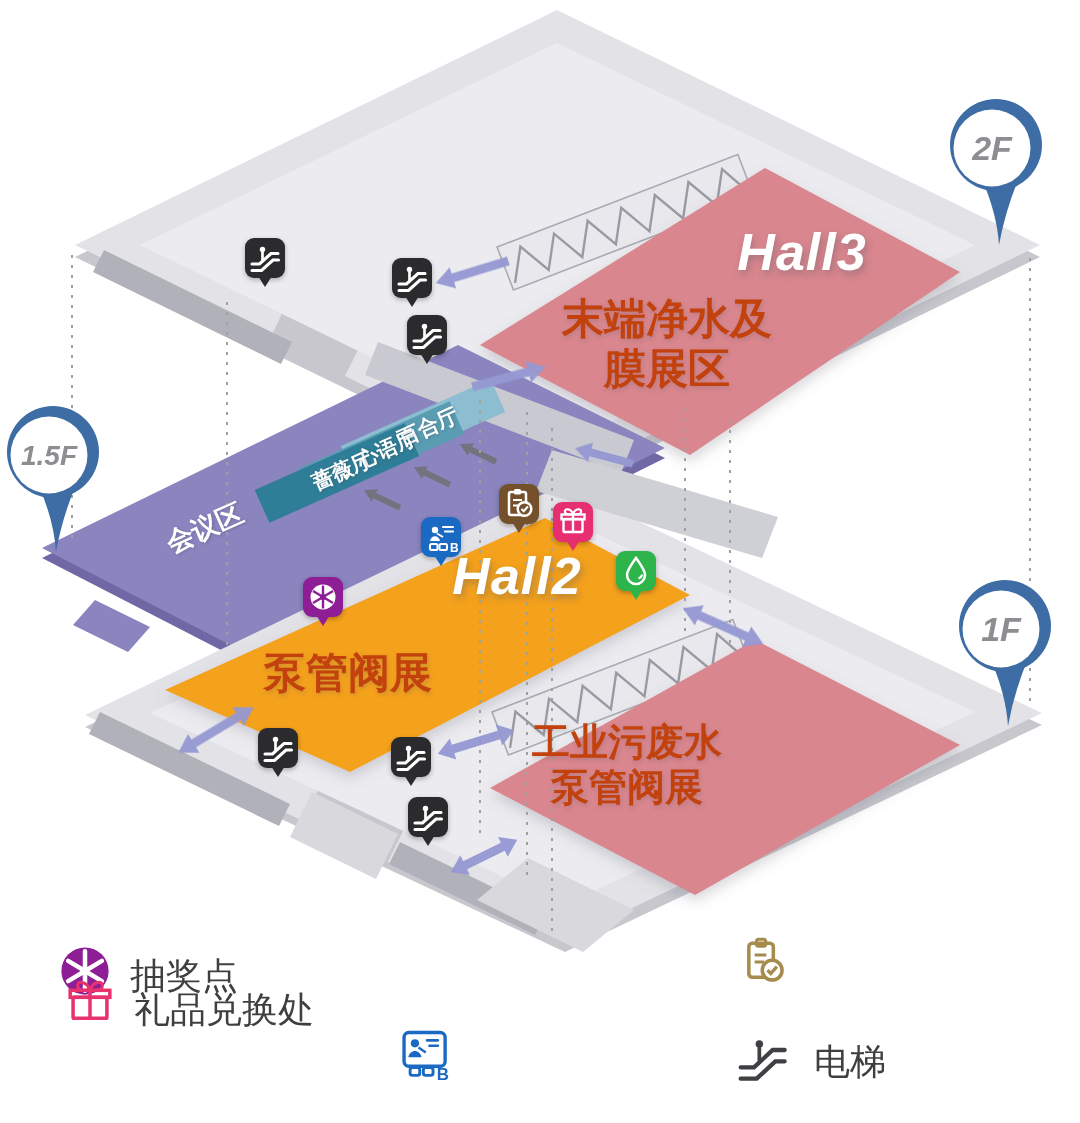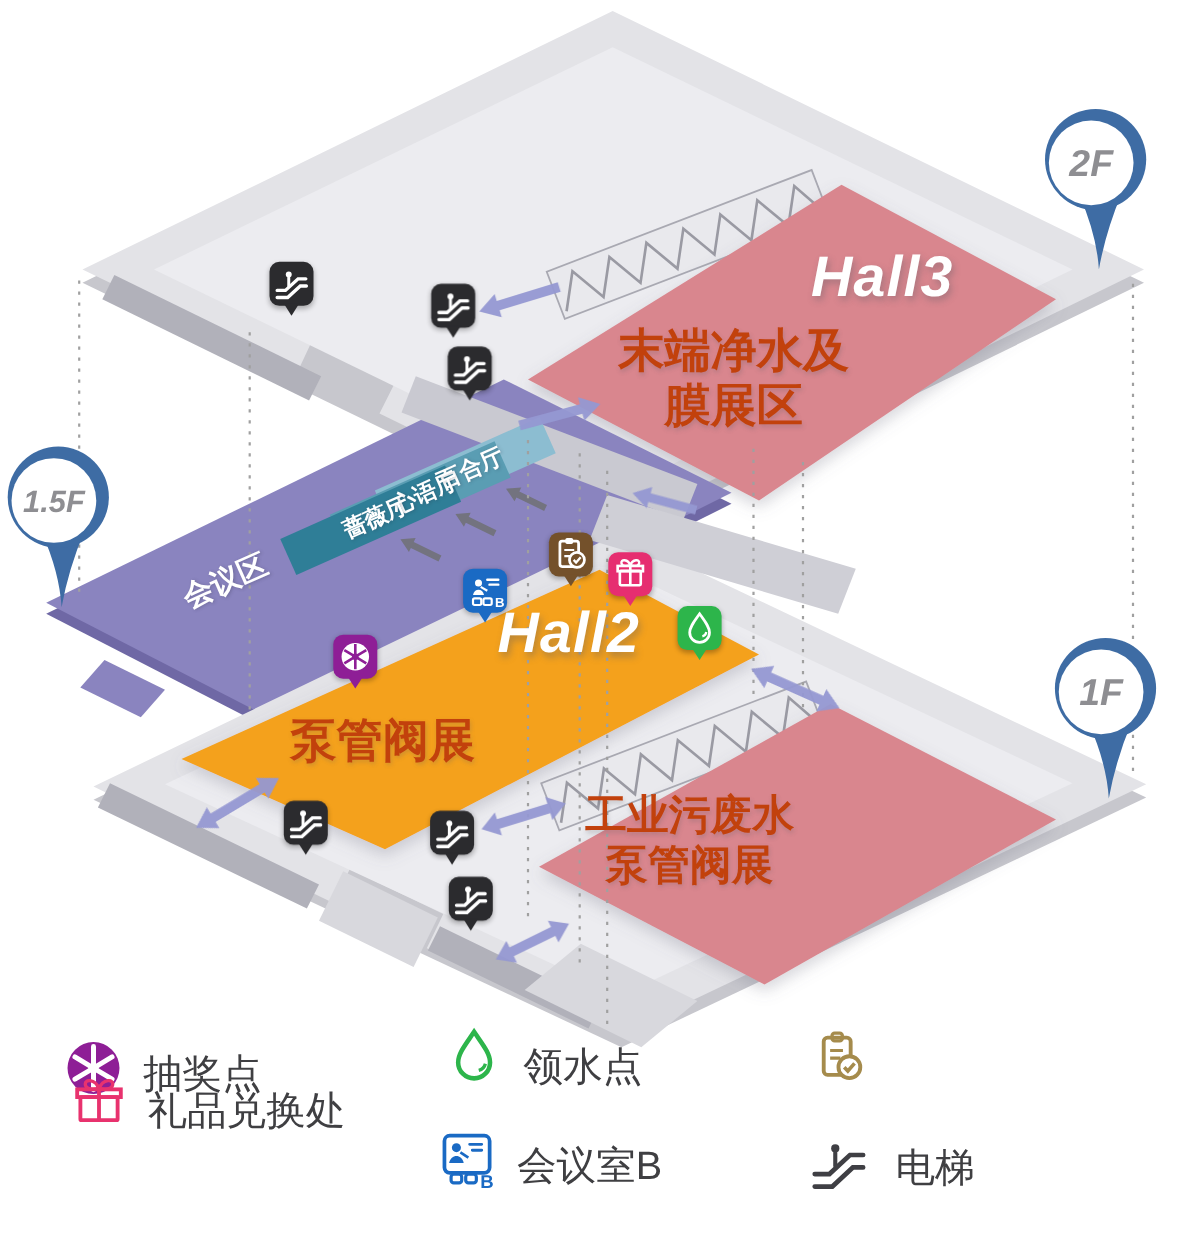--- a/index.html
+++ b/index.html
@@ -276,27 +276,20 @@
     <svg class="lg-icon" width="54" height="54" viewBox="0 0 48 48">
       <circle cx="24" cy="24" r="21" fill="#8E1E96"></circle>
       <g stroke="#fff" stroke-width="4" stroke-linecap="round">
         <path d="M24,24 V6.5 M24,24 L39,15 M24,24 L39,33 M24,24 V41.5 M24,24 L9,33 M24,24 L9,15"></path>
       </g>
       <circle cx="24" cy="24" r="4.2" fill="#fff"></circle>
     </svg>
     <span class="lg-label" style="margin:8px 0 0 18px;">抽奖点</span>
   </div>
 
-  <div class="lg-item" style="left:402px;top:932px;">
-    <svg class="lg-icon" width="58" height="58" viewBox="0 0 48 48">
-      <path d="M24,5 C18,14 12,21 12,28 a12,12 0 0 0 24,0 C36,21 30,14 24,5 Z" fill="none" stroke="#2DB54B" stroke-width="3.4"></path>
-      <path d="M27.5,34 a7,7 0 0 0 5,-5" fill="none" stroke="#2DB54B" stroke-width="2.5"></path>
-    </svg>
-    <span class="lg-label" style="margin:14px 0 0 16px;">领水点</span>
-  </div>
 
   <div class="lg-item" style="left:736px;top:934px;">
     <svg class="lg-icon" width="56" height="56" viewBox="0 0 48 48">
       <rect x="11" y="8" width="21" height="29" rx="3" fill="none" stroke="#A58B4C" stroke-width="3"></rect>
       <rect x="17.5" y="4.5" width="8" height="6" rx="2" fill="none" stroke="#A58B4C" stroke-width="2.6"></rect>
       <path d="M16,18 h10 M16,24 h8" stroke="#A58B4C" stroke-width="2.5"></path>
       <circle cx="31" cy="31" r="8.5" fill="#fff" stroke="#A58B4C" stroke-width="3"></circle>
       <path d="M27,31 l2.8,3 l5.2,-6" fill="none" stroke="#A58B4C" stroke-width="2.8"></path>
     </svg>
   </div>
@@ -315,21 +308,20 @@
     <svg class="lg-icon" width="58" height="58" viewBox="0 0 48 48">
       <rect x="5" y="7" width="34" height="28" rx="4" fill="none" stroke="#1A6AC4" stroke-width="2.8"></rect>
       <path d="M24,13.5 h9 M26,18 h7" stroke="#1A6AC4" stroke-width="2.2" stroke-linecap="round"></path>
       <circle cx="14" cy="16" r="3.4" fill="#1A6AC4"></circle>
       <path d="M8.5,27.5 c1.5,-7 9.5,-7 11,0 Z" fill="#1A6AC4"></path>
       <path d="M17,19.5 l6,4" stroke="#1A6AC4" stroke-width="2"></path>
       <rect x="10" y="36" width="8" height="6.5" rx="2" fill="none" stroke="#1A6AC4" stroke-width="2.4"></rect>
       <rect x="21" y="36" width="8" height="6.5" rx="2" fill="none" stroke="#1A6AC4" stroke-width="2.4"></rect>
       <text x="32" y="46" font-size="14" font-weight="bold" fill="#1A6AC4">B</text>
     </svg>
-    <span class="lg-label" style="margin:12px 0 0 14px;">会议室B</span>
   </div>
 
   <div class="lg-item" style="left:734px;top:1026px;text-align:center;">
     <svg class="lg-icon" width="64" height="64" viewBox="0 0 48 48">
       <g fill="none" stroke="#3F3F44" stroke-width="3.2" stroke-linecap="round">
         <path d="M5,31 h10 l14,-13 h9"></path>
         <path d="M5,39.5 h12 l14,-13 h7"></path>
       </g>
       <circle cx="19" cy="13.5" r="2.8" fill="#3F3F44"></circle>
       <path d="M19,16.5 v9" stroke="#3F3F44" stroke-width="2.8" stroke-linecap="round"></path>

